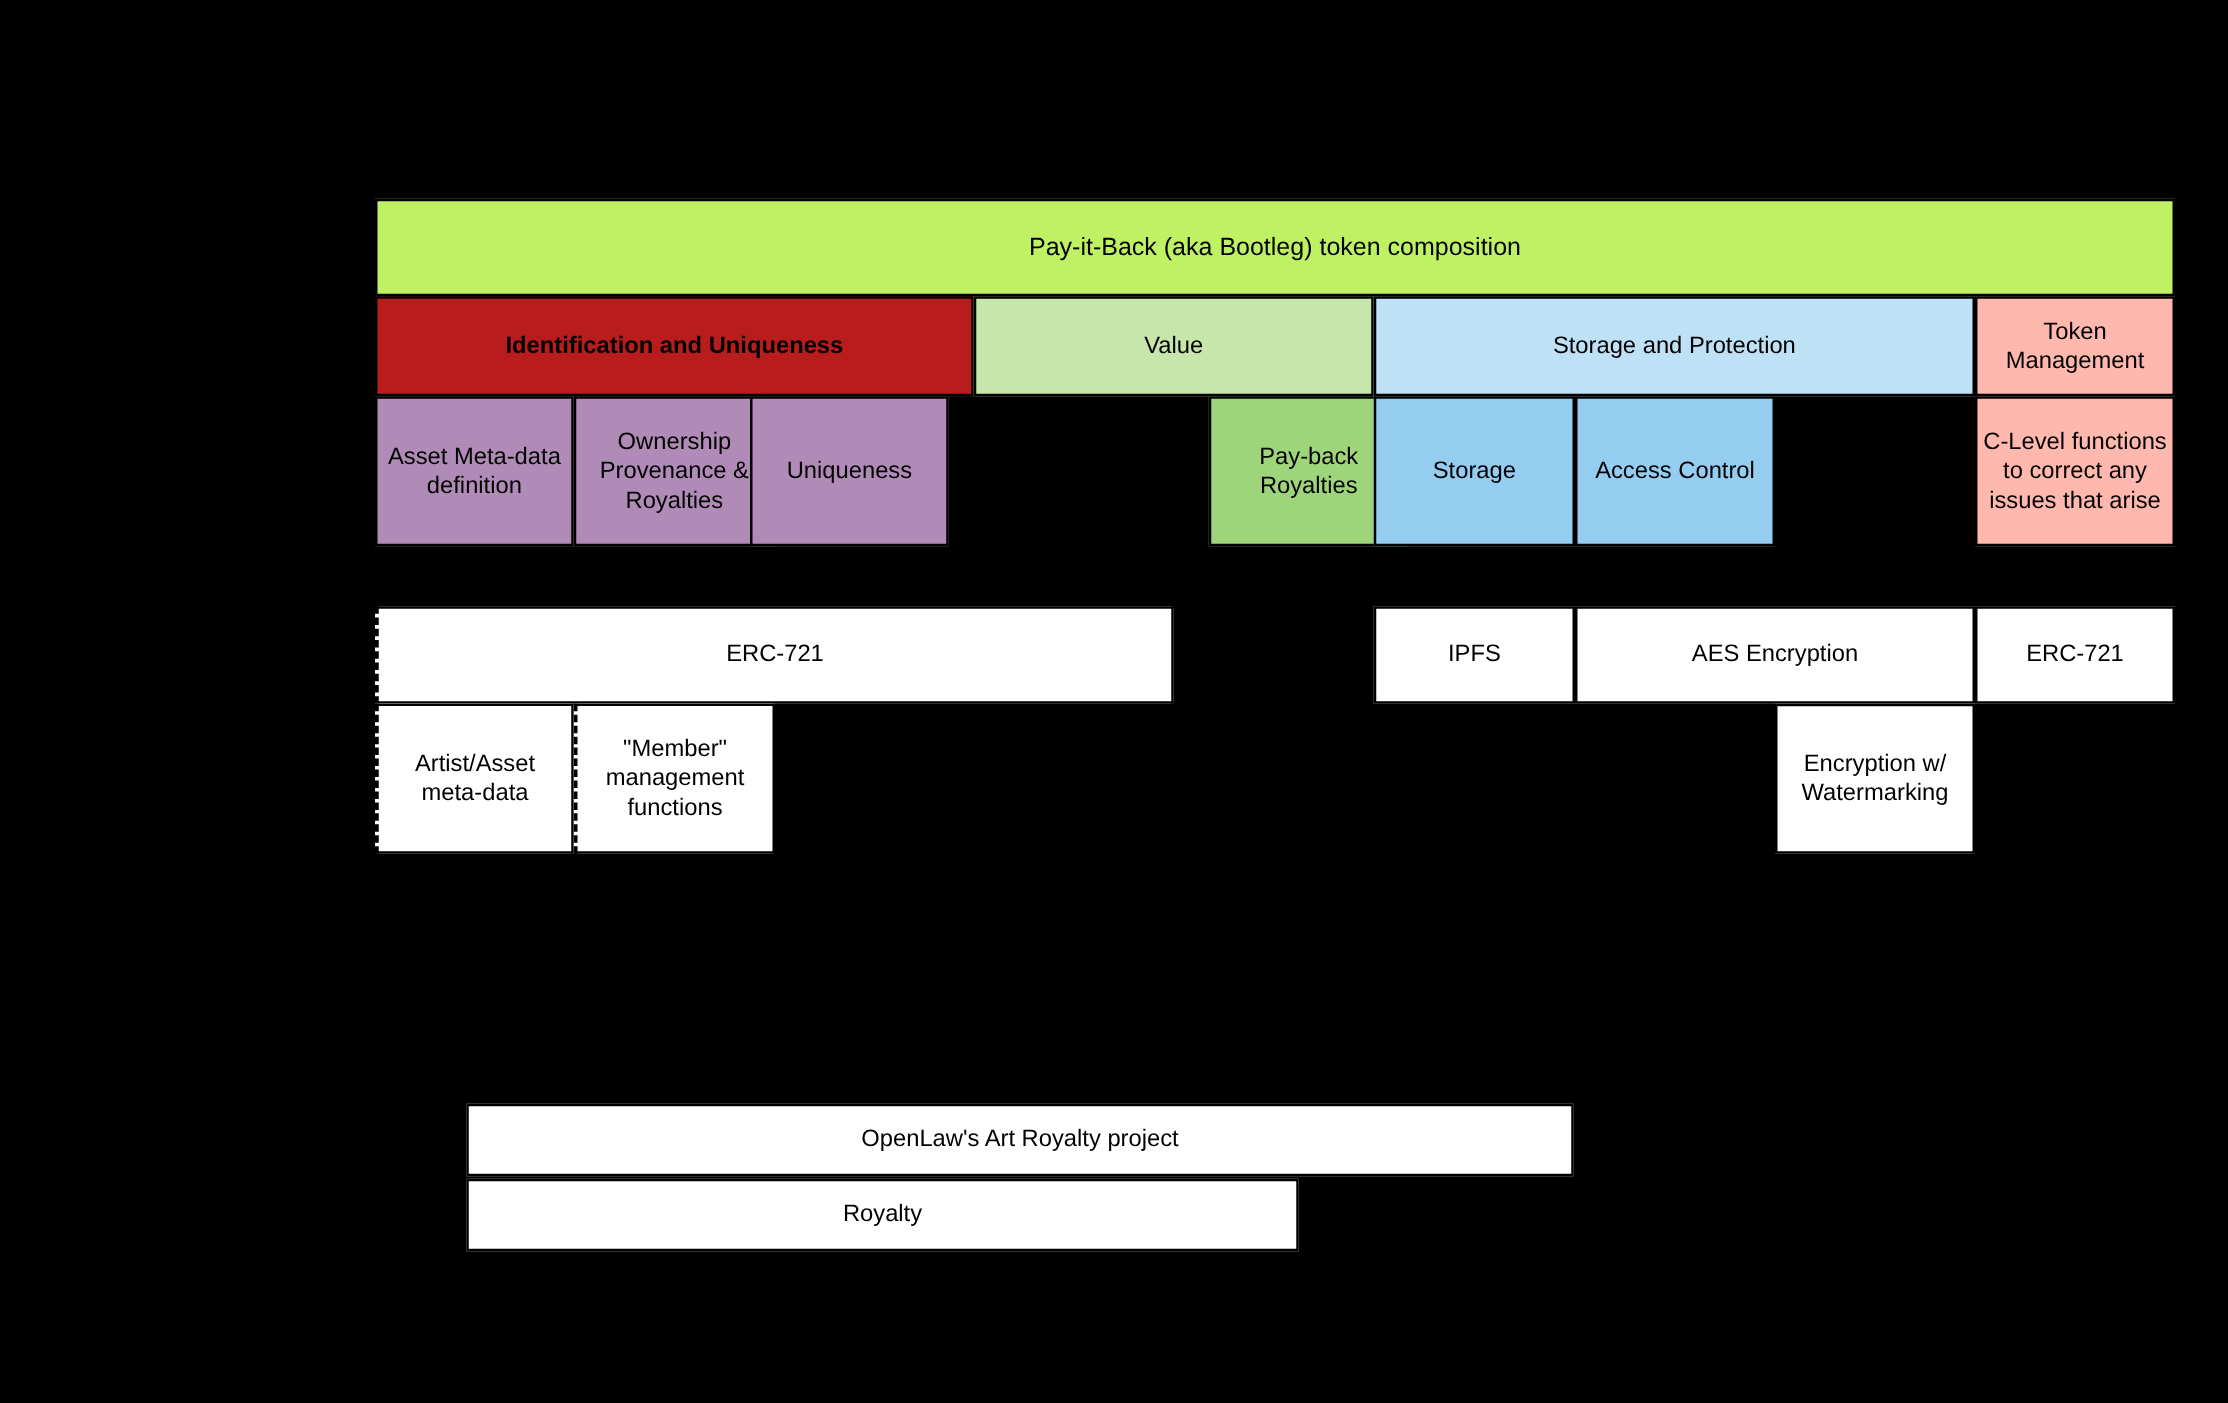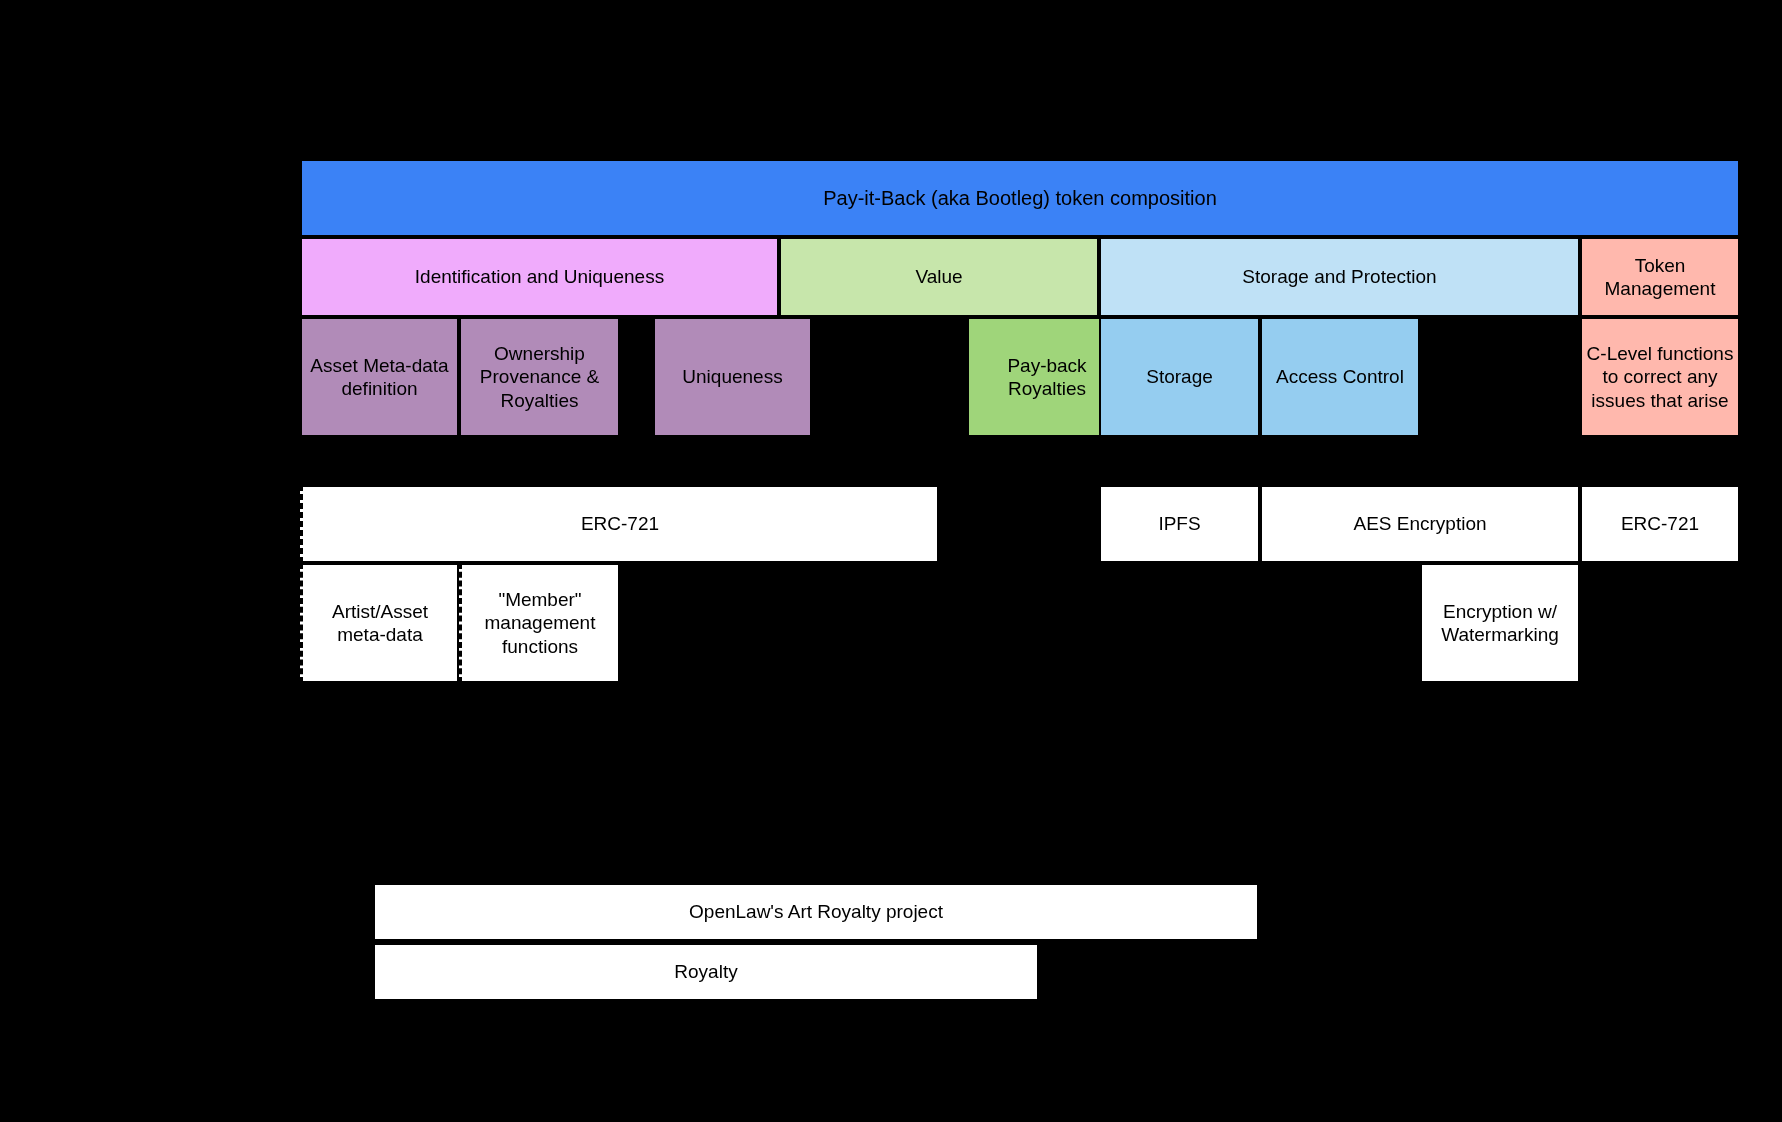--- a/index.html
+++ b/index.html
@@ -36,22 +36,22 @@
     color: #000000;
     padding: 2px 4px;
     white-space: pre-line;
   }
 
   .box.title-bar      { font-size: 20px; }
   .box.white          { background: #ffffff; }
   .box.dashed-left    { border-left: 3px dashed #000000; }
 
   
-  .c-yellow      { background: #3b82f6; }
-  .c-lilac       { background: #f0abfc; }
+  .c-yellow      { background: #bef264; }
+  .c-lilac       { background: #b91c1c; font-weight: bold; }
   .c-lightgreen  { background: #c7e6ab; }
   .c-lightblue   { background: #bfe1f6; }
   .c-salmon      { background: #ffb8ad; }
   .c-purple      { background: #b18bb8; }
   .c-green       { background: #9fd57a; }
   .c-blue        { background: #95cdf0; }
 </style>
 </head>
 <body>
 
@@ -68,21 +68,21 @@
   <div class="box c-salmon" style="left:1580px; top:237px; width:160px; height:80px;">Token
 Management</div>
 
   <div class="box c-purple" style="left:300px; top:317px; width:159px; height:120px;">Asset Meta-data
 definition</div>
 
   <div class="box c-purple" style="left:459px; top:317px; width:161px; height:120px;">Ownership
 Provenance &amp;
 Royalties</div>
 
-  <div class="box c-purple" style="left:653px; top:317px; width:159px; height:120px;">Uniqueness</div>
+  <div class="box c-purple" style="left:600px; top:317px; width:159px; height:120px;">Uniqueness</div>
 
 
   <div class="box c-green" style="left:967px; top:317px; width:160px; height:120px;">Pay-back
 Royalties</div>
 
   <div class="box c-blue" style="left:1099px; top:317px; width:161px; height:120px;">Storage</div>
 
   <div class="box c-blue" style="left:1260px; top:317px; width:160px; height:120px;">Access Control</div>
 
 

